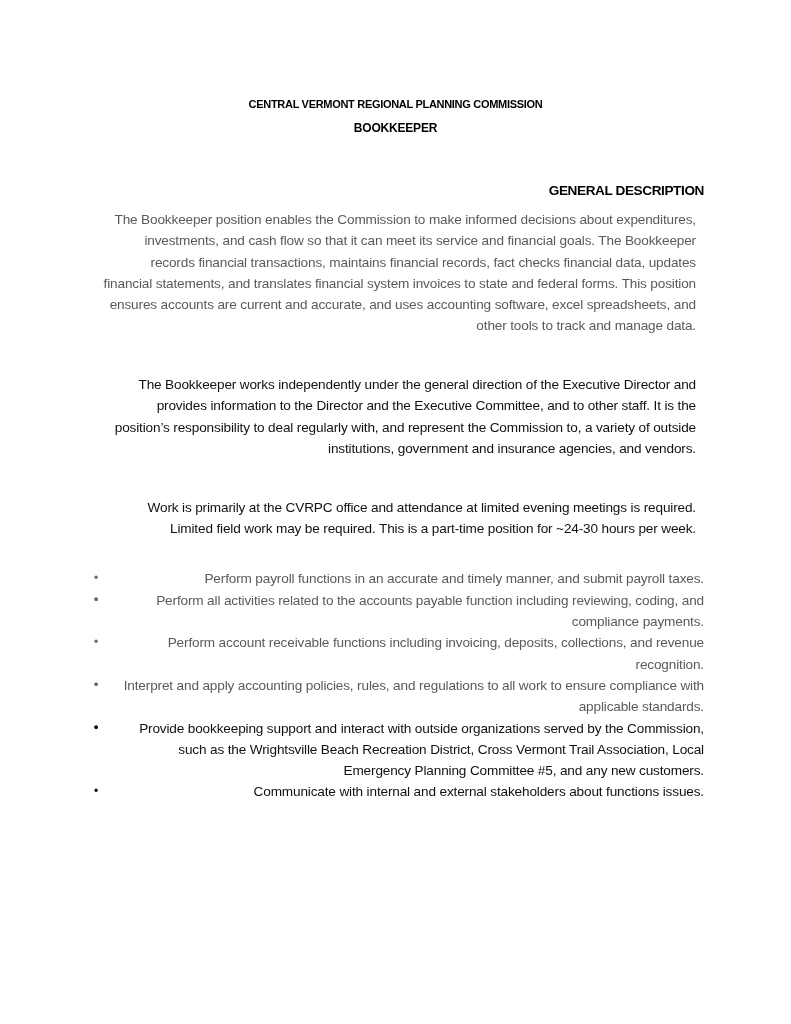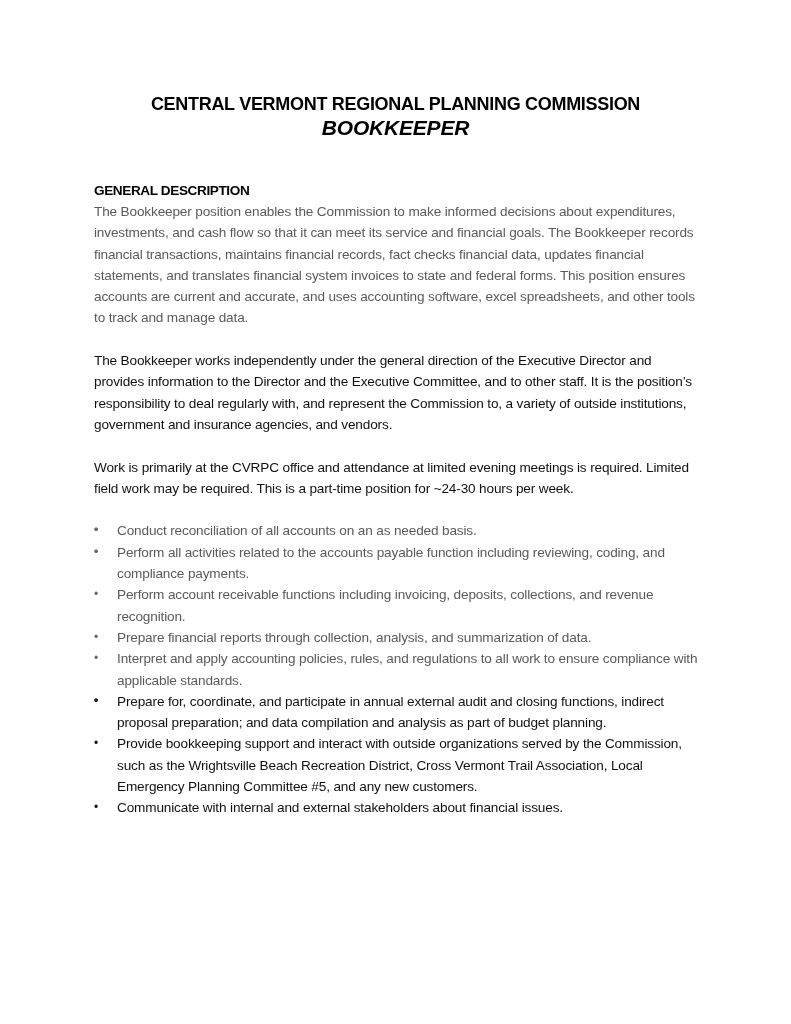--- a/index.html
+++ b/index.html
@@ -1,25 +1,25 @@
 <!DOCTYPE html>
 <html><head>
   <meta charset="utf-8">
   <style>
     html, body { margin: 0; padding: 0; background: #ffffff; }
     body { width: 791px; height: 1024px; position: relative; overflow: hidden;
       font-family: "Liberation Sans", "DejaVu Sans", sans-serif; color: #000; }
     .page { position: absolute; left: 0; top: 0; width: 791px; height: 1024px; background: #fff; }
     .title-block { position: absolute; left: 0; top: 93px; width: 791px; text-align: center; }
-    .org { font-weight: bold; font-size: 18px; line-height: 22px; letter-spacing: -0.3px; }
-    .job { font-weight: bold; font-size: 21px; line-height: 26px; letter-spacing: -0.2px; font-style: italic; }
+    .org { font-weight: bold; font-size: 11px; line-height: 22px; letter-spacing: -0.3px; }
+    .job { font-weight: bold; font-size: 12px; line-height: 26px; letter-spacing: -0.2px; }
     .sub { font-weight: bold; font-size: 15px; line-height: 24px; letter-spacing: -0.3px; }
-    .content { position: absolute; left: 94px; top: 180px; width: 610px; }
+    .content { position: absolute; left: 94px; top: 180px; width: 610px; text-align: right; }
     .heading { font-weight: bold; font-size: 13.6px; line-height: 21px; letter-spacing: -0.4px; margin: 0; }
-    .para { font-size: 13.6px; line-height: 21.3px; margin: 0; letter-spacing: -0.15px; }
+    .para { font-size: 13.6px; line-height: 21.3px; margin: 8px; letter-spacing: -0.15px; }
     .gray { color: #5a5a5a; }
     .black { color: #111; }
     .gap { height: 21.3px; }
     ul.duties { list-style: none; margin: 0; padding: 0; }
     ul.duties li { position: relative; padding-left: 23px; font-size: 13.6px; line-height: 21.3px; letter-spacing: -0.15px; }
     ul.duties li .bullet { position: absolute; left: 0; top: 0; font-size: 12px; }
     ul.duties li.gray .bullet { color: #6a6a6a; }
     ul.duties li.black .bullet { color: #111; }
   </style>
 </head>
@@ -38,27 +38,27 @@
       <p class="para gray">The Bookkeeper position enables the Commission to make informed decisions about expenditures, investments, and cash flow so that it can meet its service and financial goals.  The Bookkeeper records financial transactions, maintains financial records, fact checks financial data, updates financial statements, and translates financial system invoices to state and federal forms. This position ensures accounts are current and accurate, and uses accounting software, excel spreadsheets, and other tools to track and manage data.</p>
       <div class="gap"></div>
       <p class="para black">The Bookkeeper works independently under the general direction of the Executive Director and provides information to the Director and the Executive Committee, and to other staff.  It is the position’s responsibility to deal regularly with, and represent the Commission to, a variety of outside institutions, government and insurance agencies, and vendors.</p>
       <div class="gap"></div>
       <p class="para black">Work is primarily at the CVRPC office and attendance at limited evening meetings is required.  Limited field work may be required.  This is a part-time position for ~24-30 hours per week.</p>
       <div class="gap"></div>
     </section>
 
     <section>
       <ul class="duties">
+        <li class="gray"><span class="bullet">•</span><span>Perform payroll functions in an accurate and timely manner, and submit payroll taxes.</span></li>
         <li class="gray"><span class="bullet">•</span></li>
-        <li class="gray"><span class="bullet">•</span><span>Conduct reconciliation of all accounts on an as needed basis.</span></li>
         <li class="gray"><span class="bullet">•</span></li>
         <li class="gray"><span class="bullet">•</span><span>Perform all activities related to the accounts payable function including reviewing, coding, and compliance payments.</span></li>
         <li class="gray"><span class="bullet">•</span><span>Perform account receivable functions including invoicing, deposits, collections, and revenue recognition.</span></li>
-        <li class="gray"><span class="bullet">•</span><span>Prepare financial reports through collection, analysis, and summarization of data.</span></li>
+        <li class="gray"><span class="bullet">•</span></li>
         <li class="gray"><span class="bullet">•</span><span>Interpret and apply accounting policies, rules, and regulations to all work to ensure compliance with applicable standards.</span></li>
         <li class="black"><span class="bullet">•</span></li>
-        <li class="black"><span class="bullet">•</span><span>Prepare for, coordinate, and participate in annual external audit and closing functions, indirect proposal preparation; and data compilation and analysis as part of budget planning.</span></li>
+        <li class="black"><span class="bullet">•</span></li>
         <li class="black"><span class="bullet">•</span><span>Provide bookkeeping support and interact with outside organizations served by the Commission, such as the Wrightsville Beach Recreation District, Cross Vermont Trail Association, Local Emergency Planning Committee #5, and any new customers.</span></li>
-        <li class="black"><span class="bullet">•</span><span>Communicate with internal and external stakeholders about financial issues.</span></li>
+        <li class="black"><span class="bullet">•</span><span>Communicate with internal and external stakeholders about functions issues.</span></li>
       </ul>
     </section>
   </div>
 </div>
 
 </body></html>

